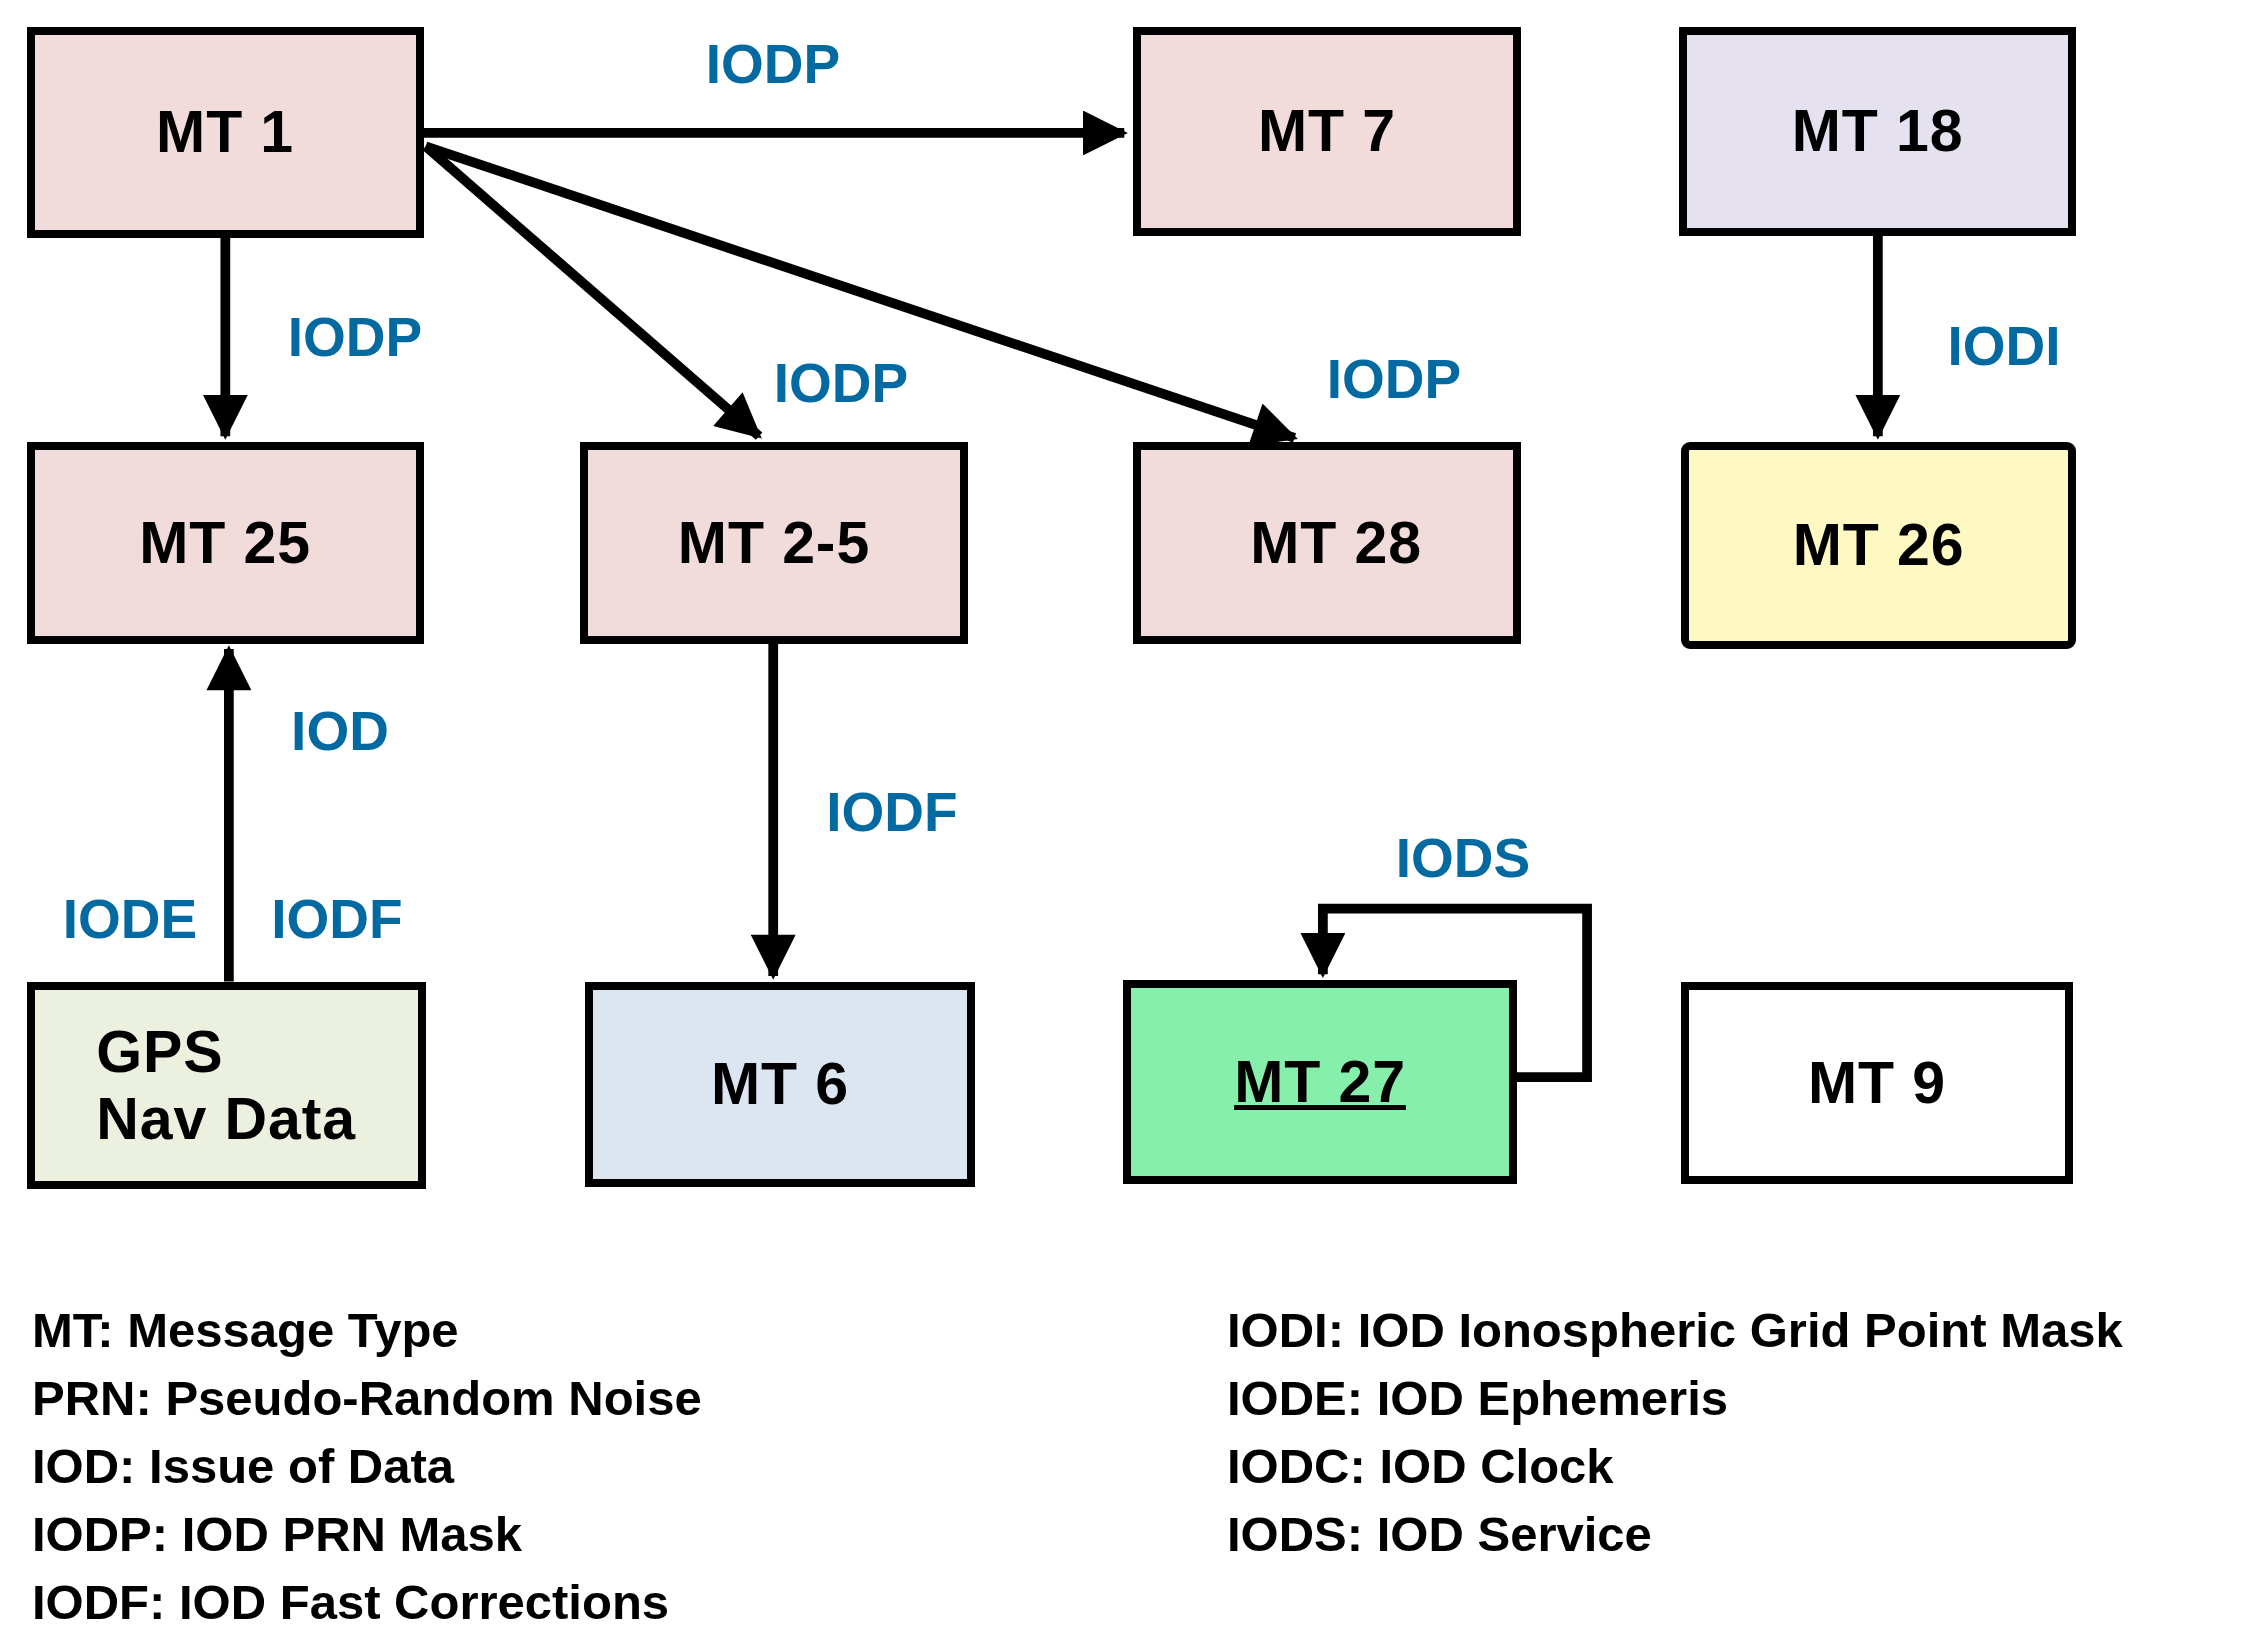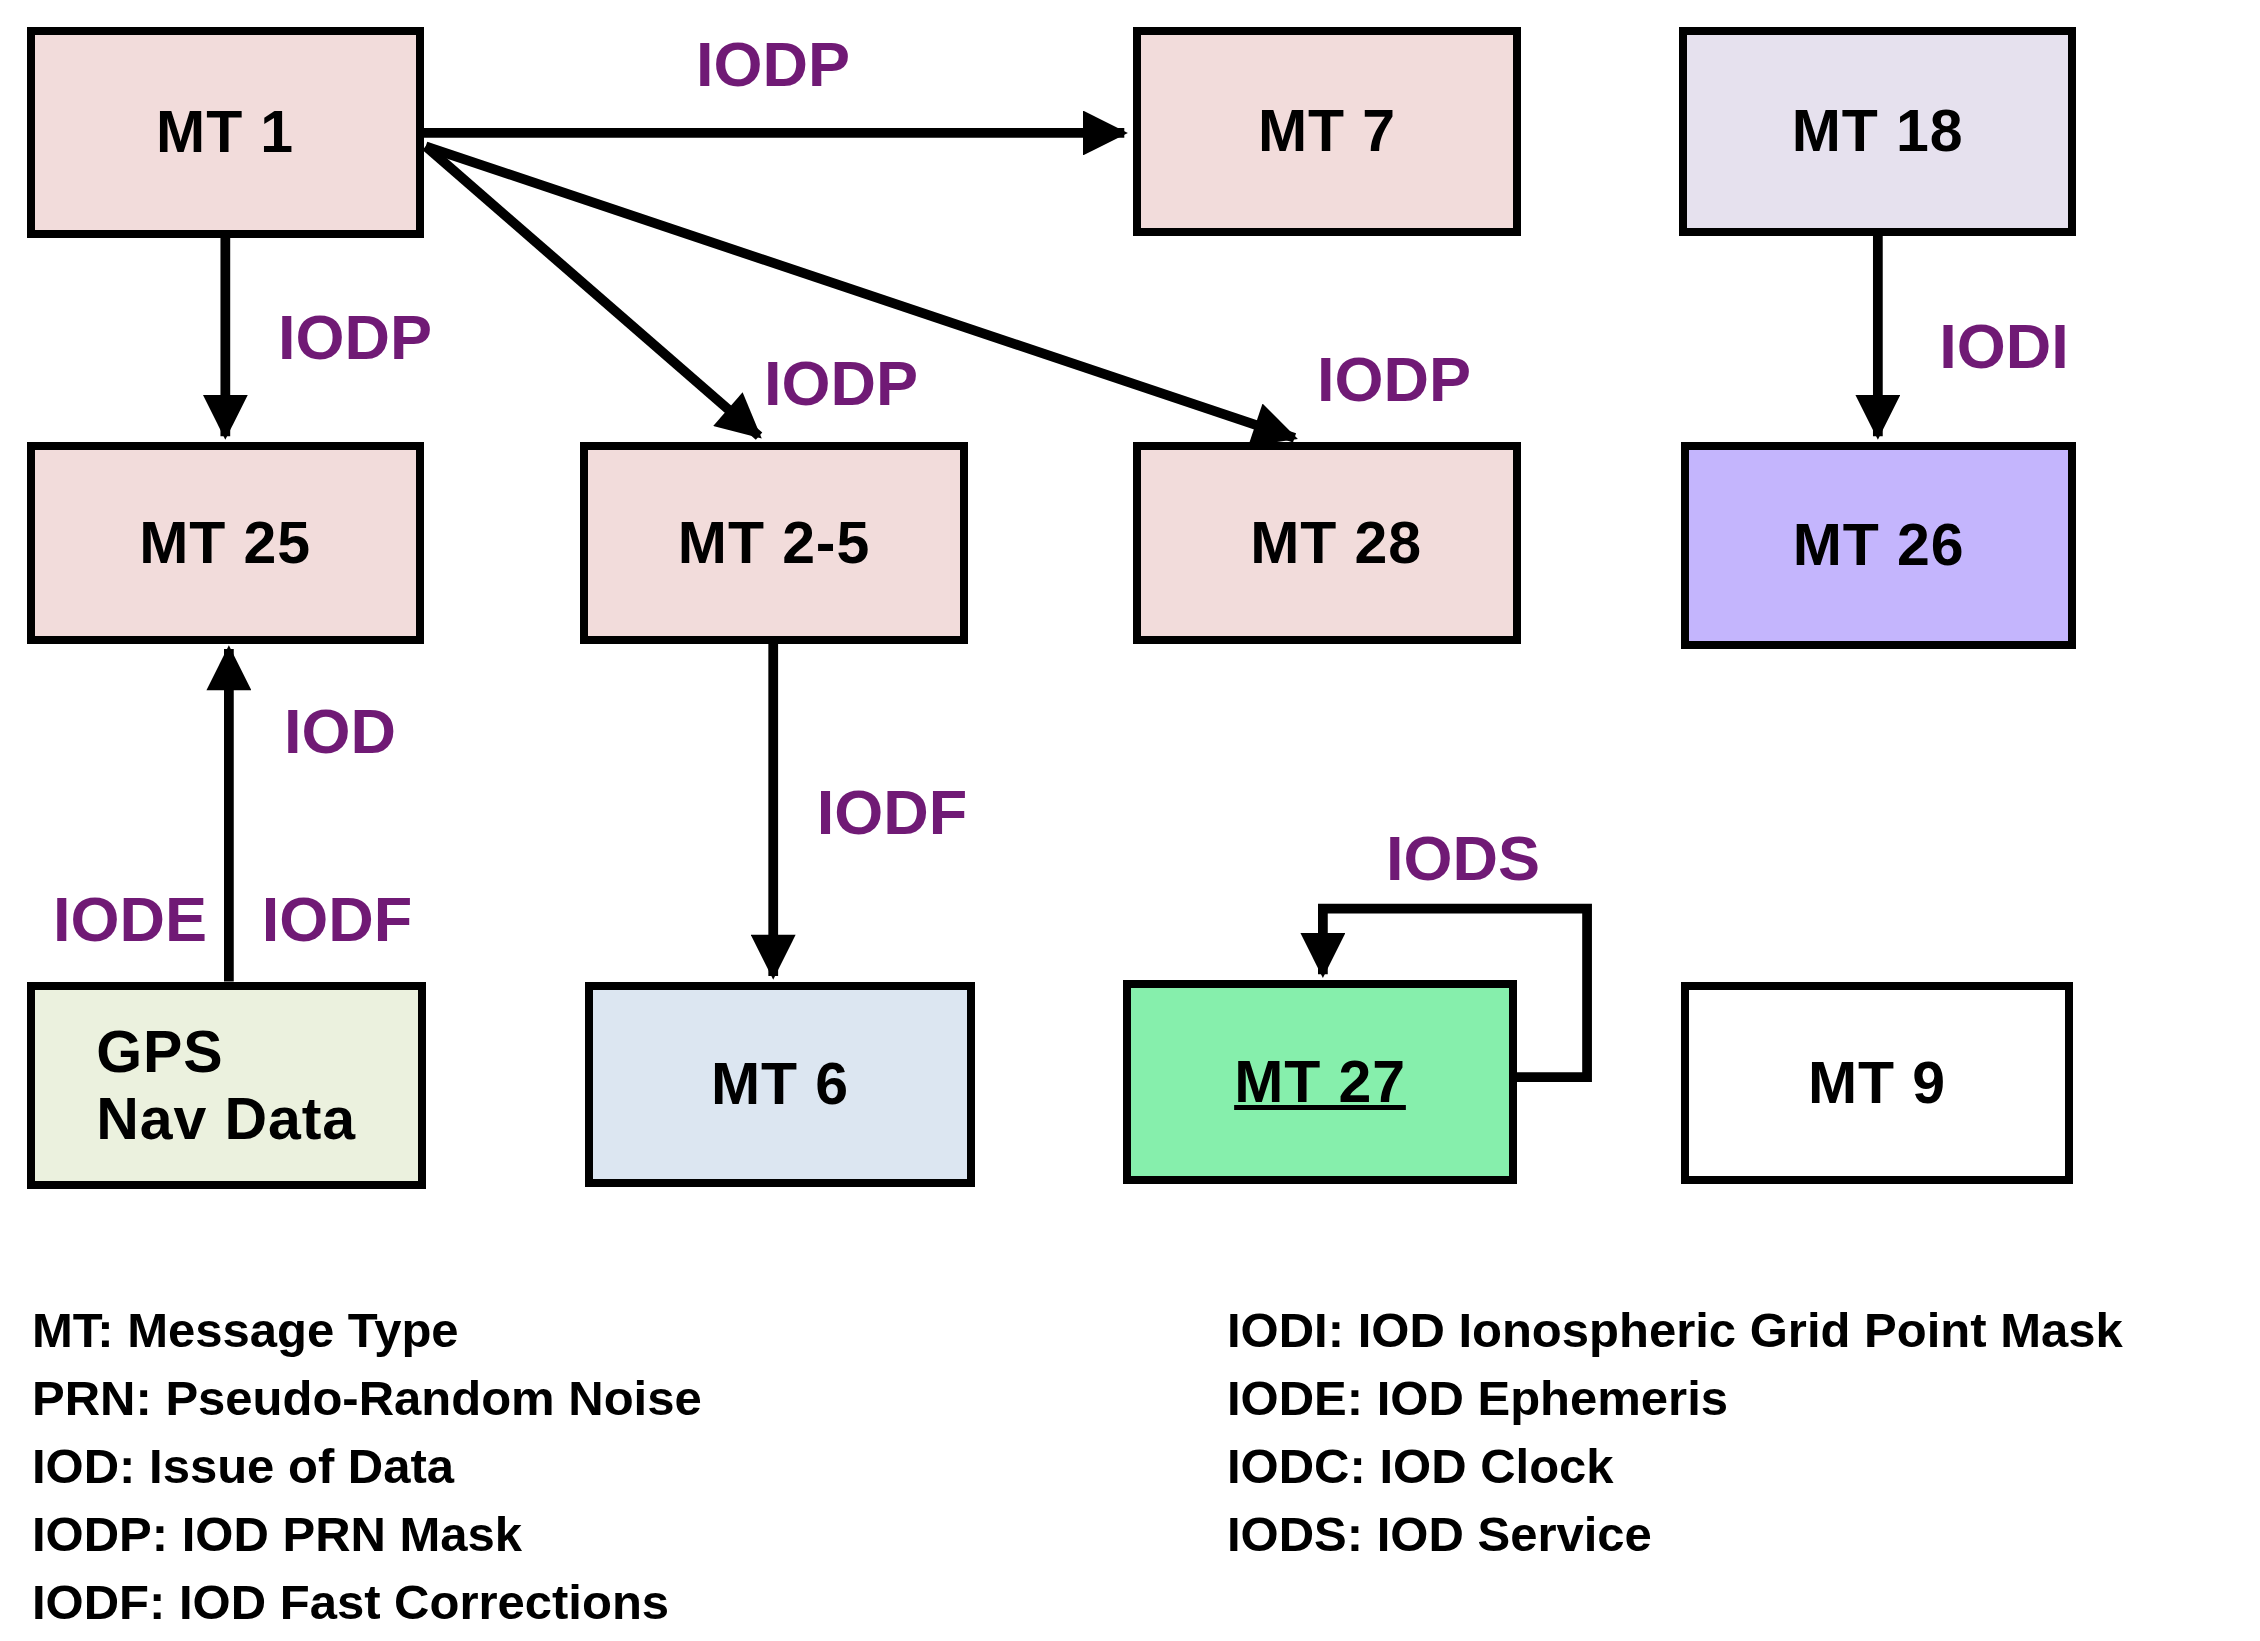--- a/index.html
+++ b/index.html
@@ -12,21 +12,21 @@
     box-sizing:border-box;
     display:flex;align-items:center;justify-content:center;
     text-align:left;
   }
   .node .lbl{
     font-weight:bold;font-size:59px;color:#000000;line-height:1.12;
     letter-spacing:0.9px;
   }
   .edge-label{
     position:absolute;transform:translate(-50%,-50%);
-    font-weight:bold;font-size:63px;color:#701a75;white-space:nowrap;
+    font-weight:bold;font-size:55px;color:#0369a1;white-space:nowrap;
   }
   #arrows{position:absolute;left:0;top:0;}
   .legend{position:absolute;font-weight:bold;font-size:49px;color:#000000;}
   .legend .legend-line{line-height:68px;white-space:nowrap;}
   
   #n-mt1 {left:26.6px;  top:26.6px;   width:397px; height:211px;}
   #n-mt7 {left:1133px;top:26.6px;   width:388px; height:209px;}
   #n-mt18{left:1679px;top:26.6px;   width:397px; height:209px;}
   #n-mt25{left:26.6px;  top:442px;  width:397px; height:202px;}
   #n-mt2_5{left:580px;top:442px;  width:388px; height:202px;}
@@ -90,21 +90,21 @@
   </div>
   <div class="node" id="n-mt25" style="background: rgb(242, 220, 219);">
     <span class="lbl">MT 25</span>
   </div>
   <div class="node" id="n-mt2_5" style="background: rgb(242, 220, 219);">
     <span class="lbl">MT 2-5</span>
   </div>
   <div class="node" id="n-mt28" style="background: rgb(242, 220, 219); padding-left: 18px;">
     <span class="lbl">MT 28</span>
   </div>
-  <div class="node" id="n-mt26" style="background: #c4b5fd;">
+  <div class="node" id="n-mt26" style="background: #fef9c3; border-radius: 9px;">
     <span class="lbl">MT 26</span>
   </div>
   <div class="node" id="n-gps" style="background: rgb(235, 241, 222);">
     <span class="lbl">
       <span>GPS</span><br>
       <span>Nav Data</span>
     </span>
   </div>
   <div class="node" id="n-mt6" style="background: rgb(220, 230, 241);">
     <span class="lbl">MT 6</span>

